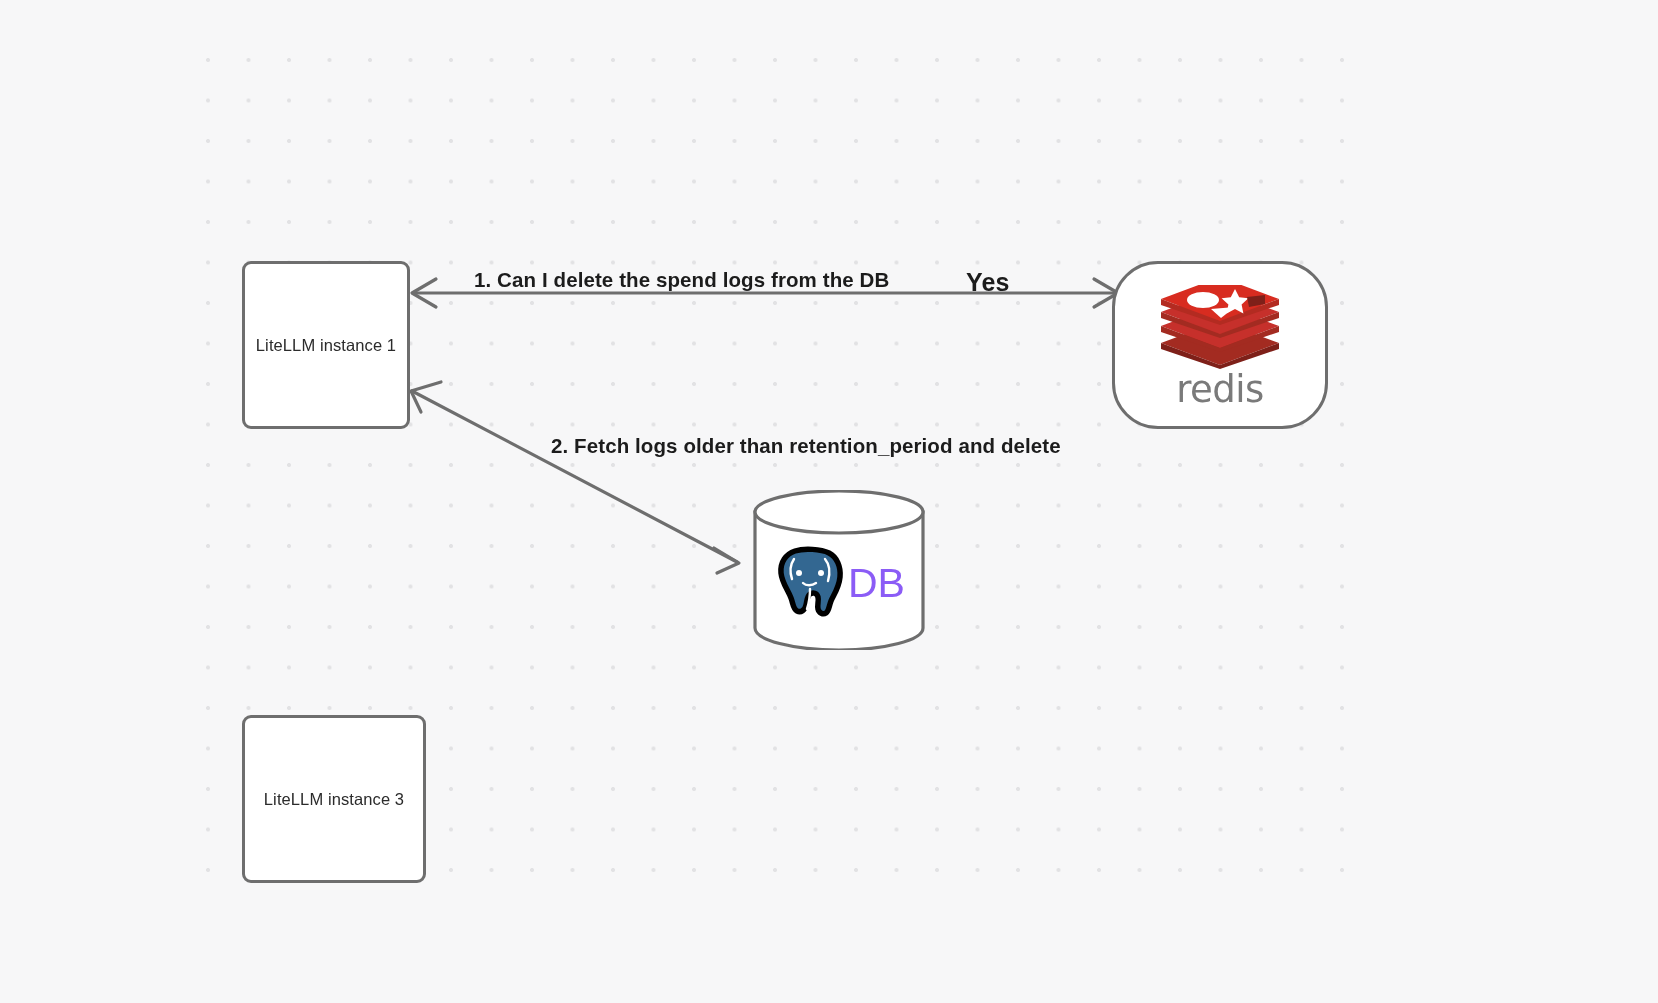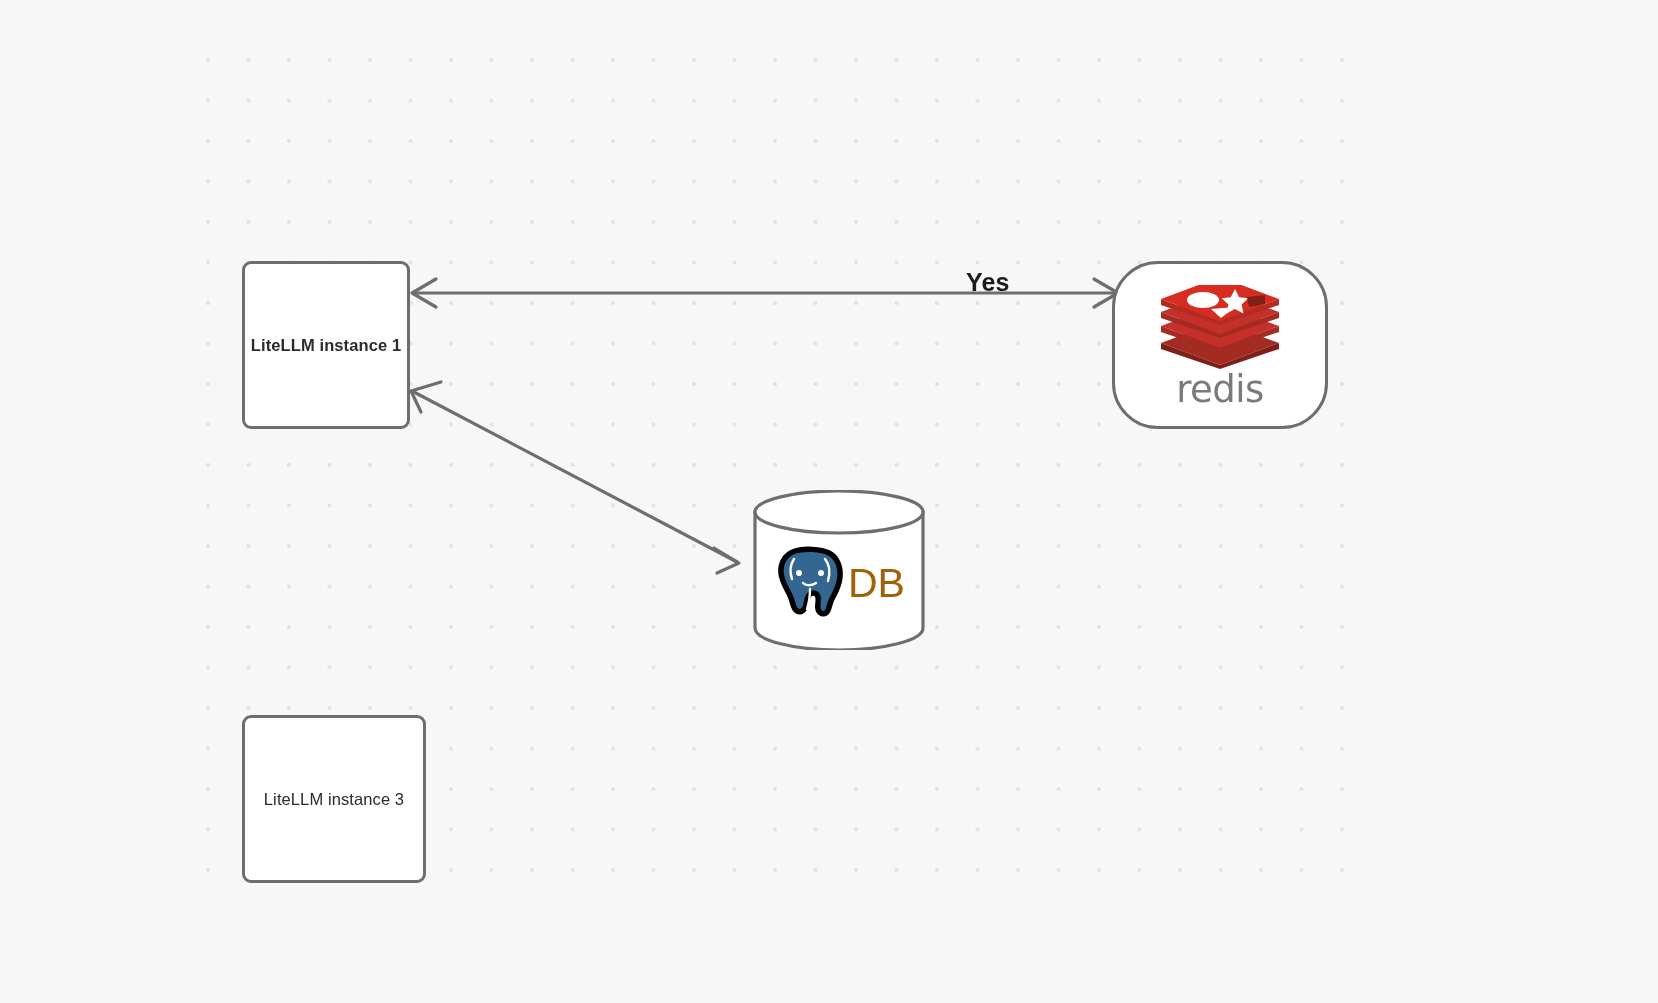--- a/index.html
+++ b/index.html
@@ -54,21 +54,21 @@
     justify-content: center;
   }
   .node-box .node-label {
     font-size: 16.5px;
     color: #2b2b2b;
     letter-spacing: 0.1px;
     font-family: "Liberation Sans", sans-serif;
     text-align: center;
   }
 
-  #box-instance-1 { left: 242px; top: 261px; width: 168px; height: 168px; font-weight: bold; }
+  #box-instance-1 { left: 242px; top: 261px; width: 168px; height: 168px; }
   #box-instance-2 { left: 242px; top: 488px; width: 168px; height: 168px; }
   #box-instance-3 { left: 242px; top: 715px; width: 184px; height: 168px; }
 
   
   #node-redis {
     position: absolute;
     left: 1112px;
     top: 261px;
     width: 216px;
     height: 168px;
@@ -115,21 +115,21 @@
     display: flex;
     align-items: center;
     justify-content: center;
     padding-top: 26px;
     box-sizing: border-box;
   }
   .db-text {
     font-family: "Liberation Sans", sans-serif;
     font-size: 41px;
     font-weight: 400;
-    color: #a16207;
+    color: #8b5cf6;
     line-height: 1;
     margin-left: 1px;
   }
 
   
   .edge-label {
     position: absolute;
     font-family: "Liberation Sans", sans-serif;
     font-weight: bold;
     color: #1c1c1c;
@@ -230,17 +230,19 @@
           <path d="M30 40 C33 43 39 43 43 40"></path>
           <path d="M37 46 C37 53 36 60 34 66"></path>
         </g>
         <circle cx="26" cy="30" r="3" fill="#ffffff"></circle>
         <circle cx="48" cy="30" r="3" fill="#ffffff"></circle>
       </svg>
       <span class="db-text">DB</span>
     </div>
   </div>
 
+  <div class="edge-label" id="label-step-1">1.  Can I delete the spend logs from the DB</div>
 
   <div class="edge-label" id="label-yes">Yes</div>
 
+  <div class="edge-label" id="label-step-2">2.  Fetch logs older than retention_period and delete</div>
 
 </div>
 
 </body></html>

